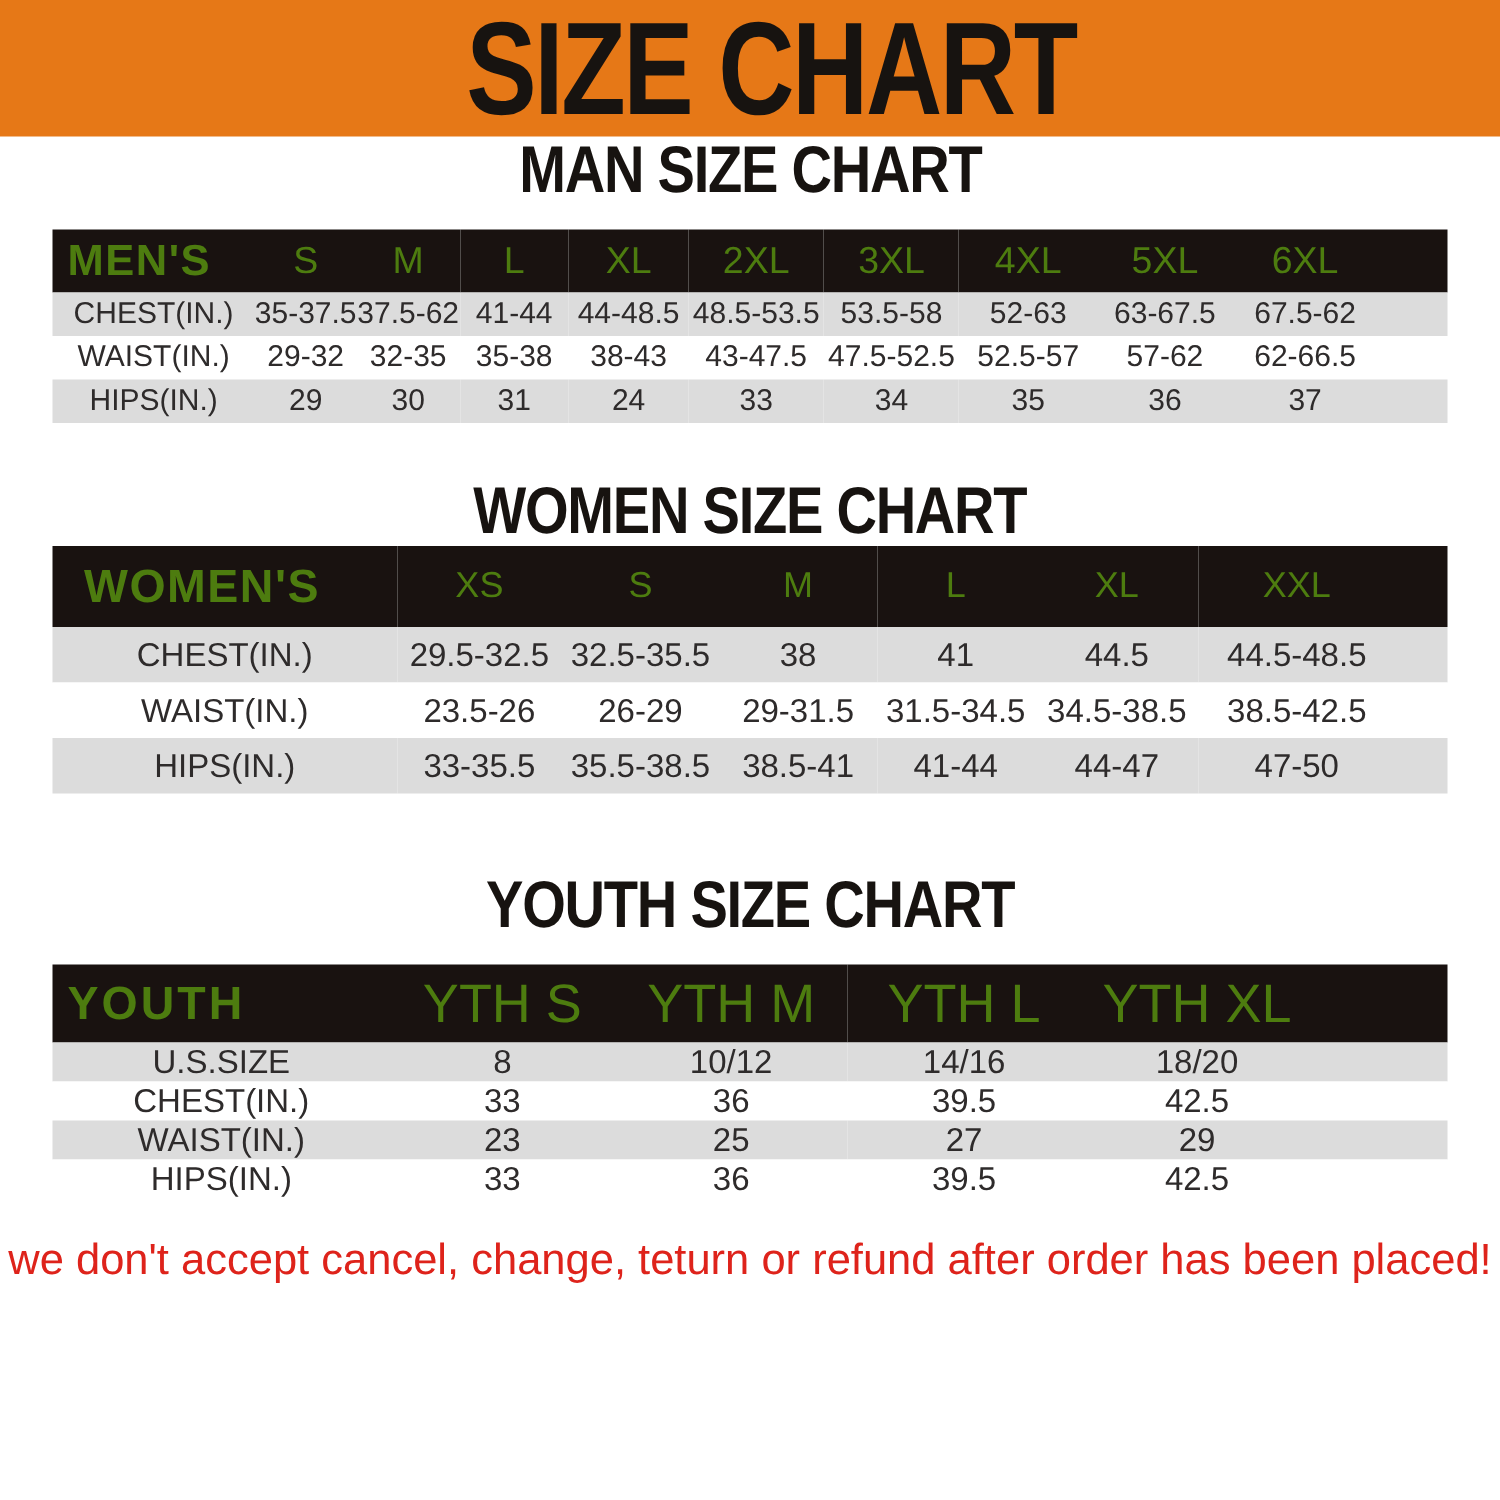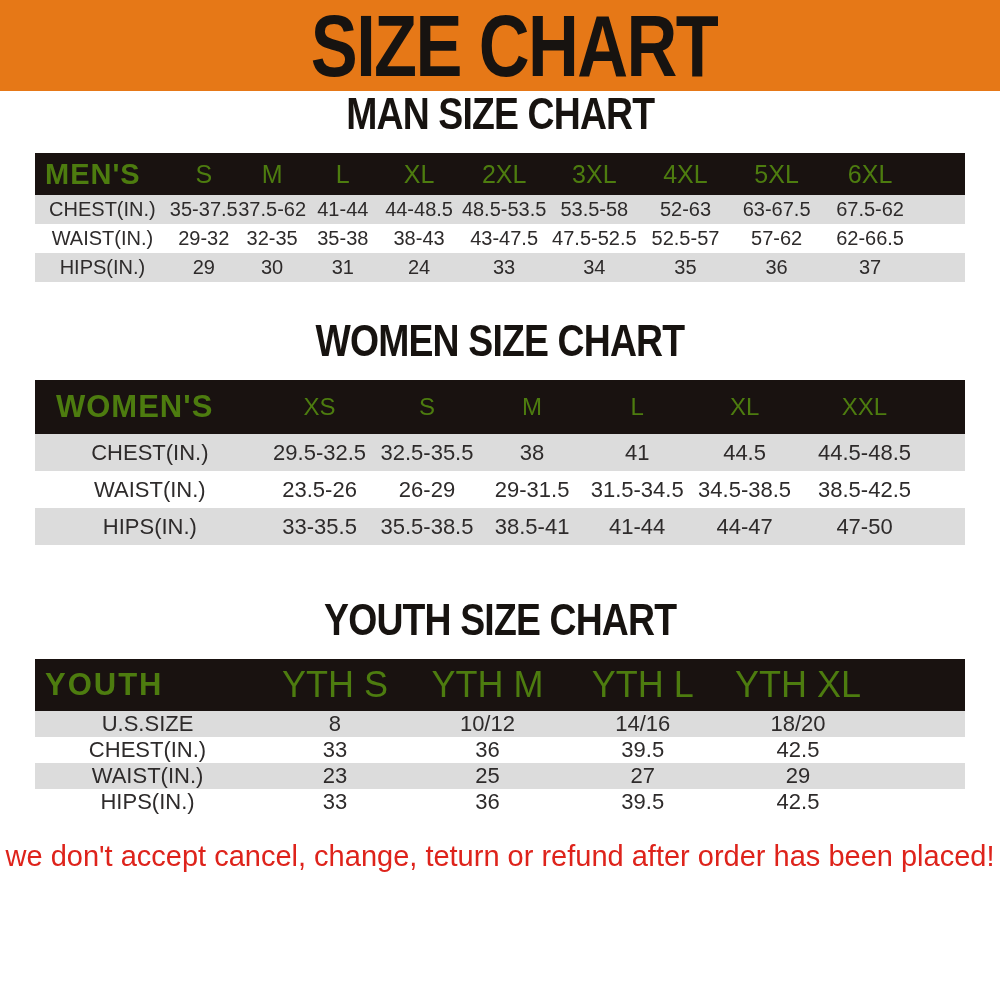--- a/index.html
+++ b/index.html
@@ -48,21 +48,21 @@
     display: inline-block;
     font-size: 44px;
     font-weight: bold;
     letter-spacing: -1px;
     color: var(--heading-text);
     transform: scaleX(0.85);
     transform-origin: center;
     white-space: nowrap;
   }
   .heading-man   { margin-bottom: 16px; }
-  .heading-women { margin-top: 36px; margin-bottom: 16px; }
+  .heading-women { margin-top: 36px; margin-bottom: 0; }
   .heading-youth { margin-top: 52px; margin-bottom: 16px; }
 
   
   .size-table {
     width: 930px;
     margin: 0 35px;
     border-collapse: collapse;
     table-layout: fixed;
   }
   .size-table th {

